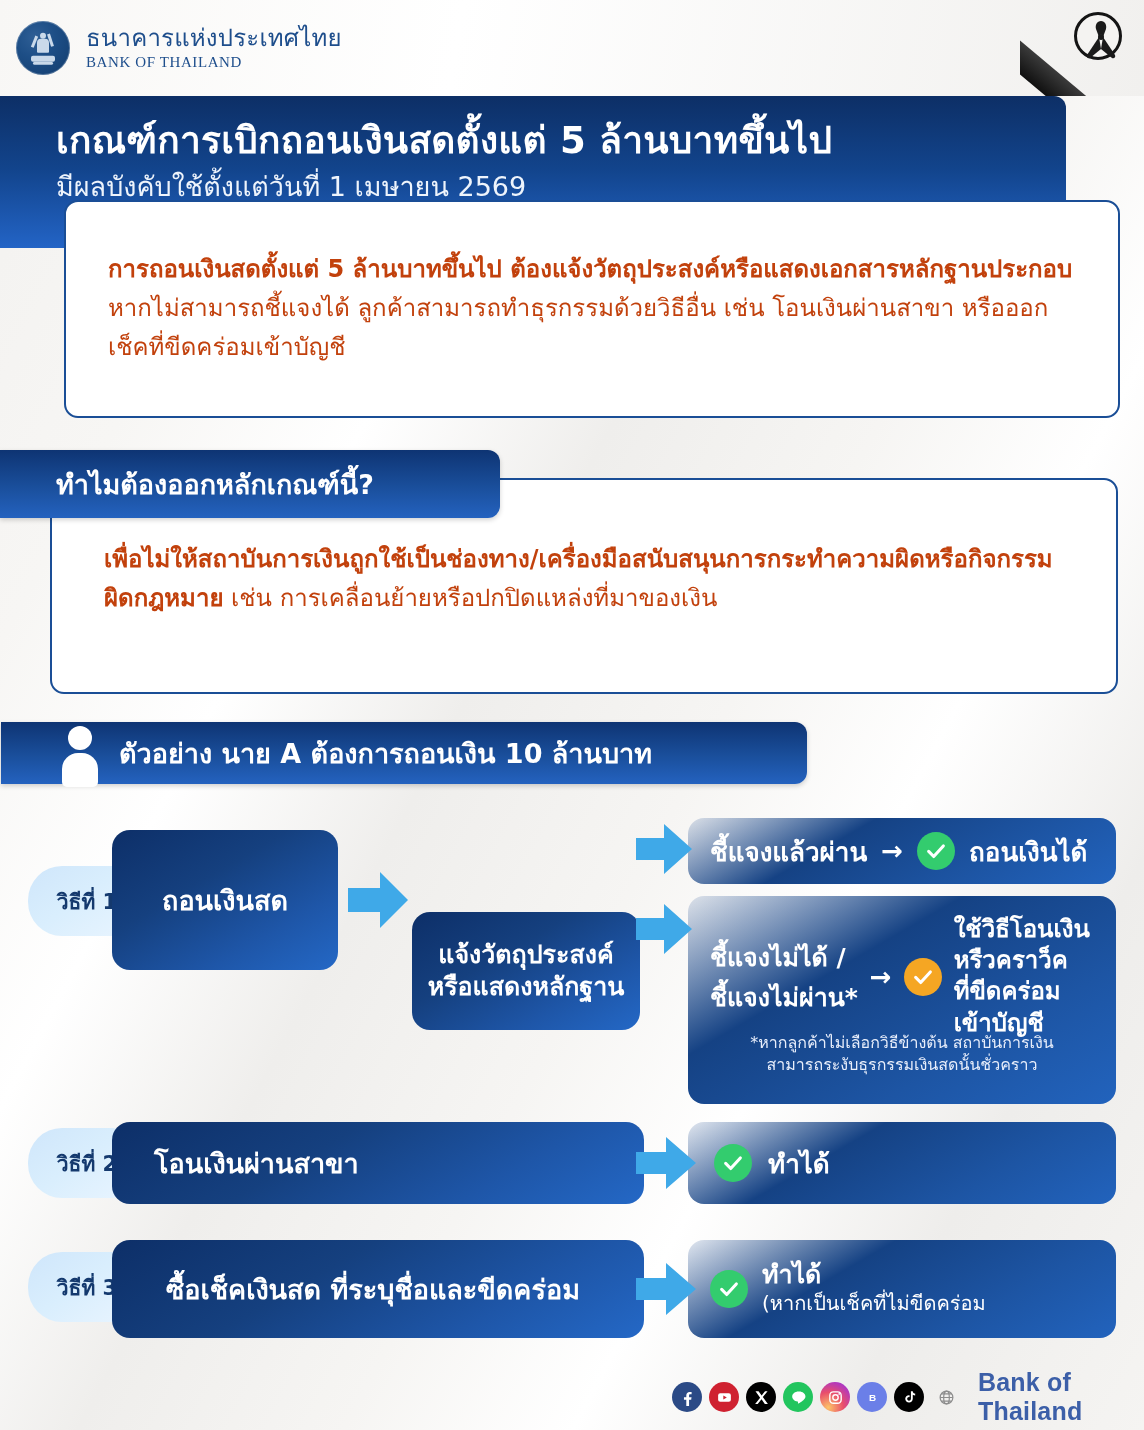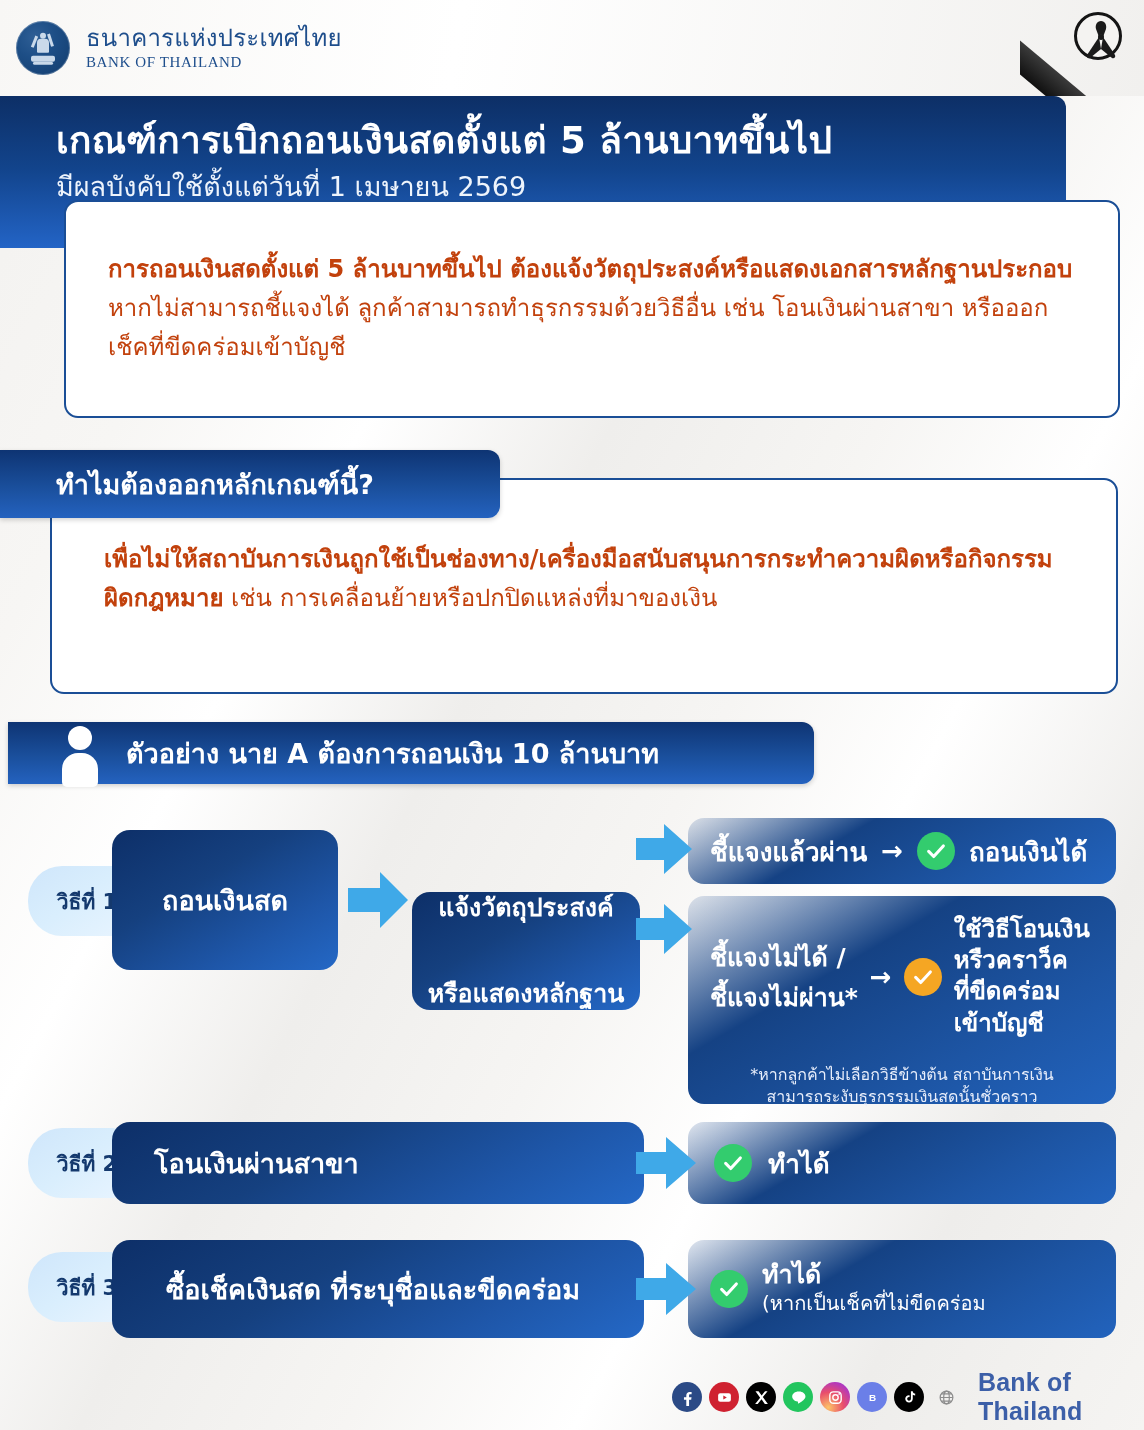--- a/index.html
+++ b/index.html
@@ -169,21 +169,21 @@
     font-family: "DejaVu Sans", "Liberation Sans", sans-serif;
     display: flex;
     align-items: center;
     padding-left: 56px;
     box-shadow: 0 2px 5px rgba(0,0,0,.18);
   }
   #tab-why { left: 0; top: 450px; width: 500px; height: 68px; }
 
   
   #tab-example {
-    left: 8px; top: 722px; width: 806px; height: 62px;
+    left: 1px; top: 722px; width: 806px; height: 62px;
     padding-left: 118px;
     font-size: 27px;
     text-align: center;
   }
   .person-icon {
     position: absolute;
     left: 60px; top: 726px;
     width: 40px; height: 56px;
   }
   .person-icon .ph {
@@ -364,21 +364,21 @@
 <div class="method-badge" style="left:28px; top:866px; width:118px; height:70px;">วิธีที่ 1</div>
 
 <div class="navybox center" style="left:112px; top:830px; width:226px; height:140px; font-size:27px;">ถอนเงินสด</div>
 
 <div class="arrow" style="left:348px; top:866px; width:62px; height:68px;">
   <svg viewBox="0 0 62 68" width="62" height="68" aria-hidden="true">
     <path d="M0 22 H32 V6 L60 34 L32 62 V46 H0 Z" fill="#3fa9e8"></path>
   </svg>
 </div>
 
-<div class="navybox center" style="left:412px; top:892px; width:228px; height:118px; font-size:25px; line-height:1.3; flex-direction:column;justify-content:space-between;">
+<div class="navybox center" style="left:412px; top:912px; width:228px; height:118px; font-size:25px; line-height:1.3; flex-direction:column;">
   <span>แจ้งวัตถุประสงค์</span>
   <span>หรือแสดงหลักฐาน</span>
 </div>
 
 <div class="arrow" style="left:636px; top:820px; width:58px; height:58px;">
   <svg viewBox="0 0 58 58" width="58" height="58" aria-hidden="true">
     <path d="M0 18 H28 V4 L56 29 L28 54 V40 H0 Z" fill="#3fa9e8"></path>
   </svg>
 </div>
 
@@ -413,21 +413,21 @@
           <path d="M4 12.5 L9.5 18 L20 6.5" fill="none" stroke="#ffffff" stroke-width="3.4" stroke-linecap="round" stroke-linejoin="round"></path>
         </svg>
     </span>
   </div>
   <div style="display:flex; flex-direction:column; justify-content:flex-start; padding-top:2px;">
     <span class="rowlabel" style="font-size:24px; line-height:1.3;">ใช้วิธีโอนเงิน</span>
     <span class="rowlabel" style="font-size:24px; line-height:1.3;">หรืวคราว็ค</span>
     <span class="rowlabel" style="font-size:24px; line-height:1.3;">ที่ขีดคร่อม</span>
     <span class="rowlabel" style="font-size:24px; line-height:1.3;">เข้าบัญชี</span>
   </div>
-  <div class="foot-note" style="top:168px;">
+  <div class="foot-note" style="top:136px;">
     <div>*หากลูกค้าไม่เลือกวิธีข้างต้น สถาบันการเงิน</div>
     <div>สามารถระงับธุรกรรมเงินสดนั้นชั่วคราว</div>
   </div>
 </div>
 
 <div class="method-badge" style="left:28px; top:1128px; width:118px; height:70px;">วิธีที่ 2</div>
 
 <div class="navybox" style="left:112px; top:1122px; width:532px; height:82px; font-size:27px; padding-left:42px;">โอนเงินผ่านสาขา</div>
 
 <div class="arrow" style="left:636px; top:1132px; width:62px; height:62px;">

